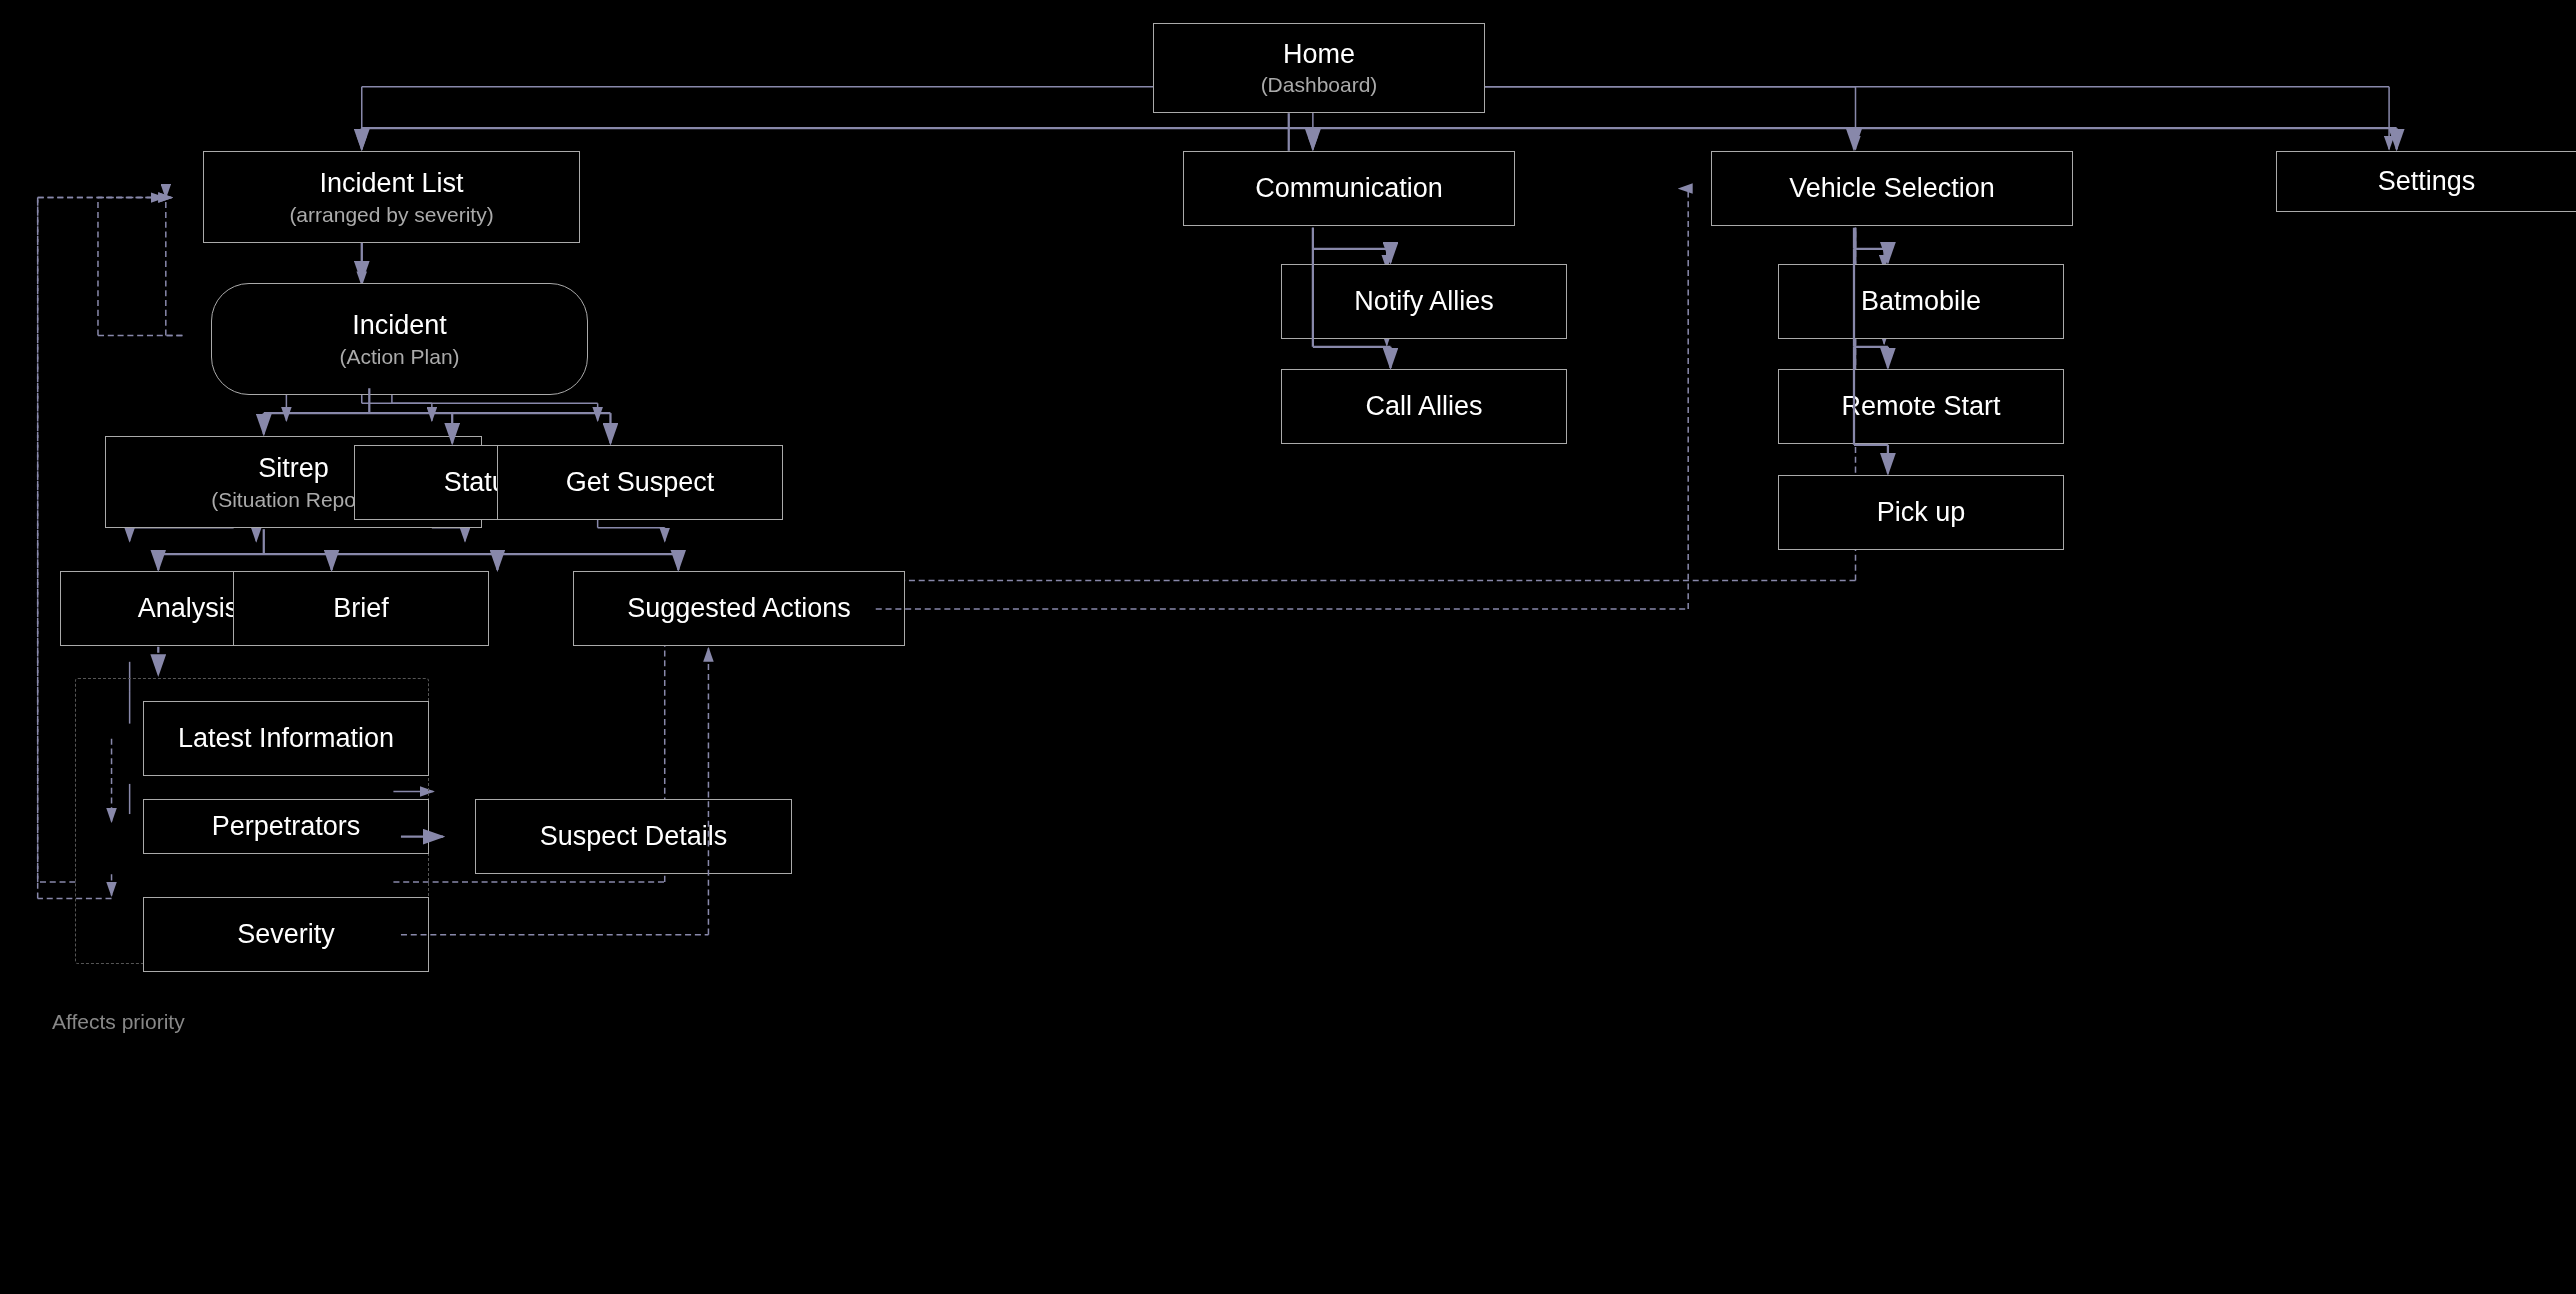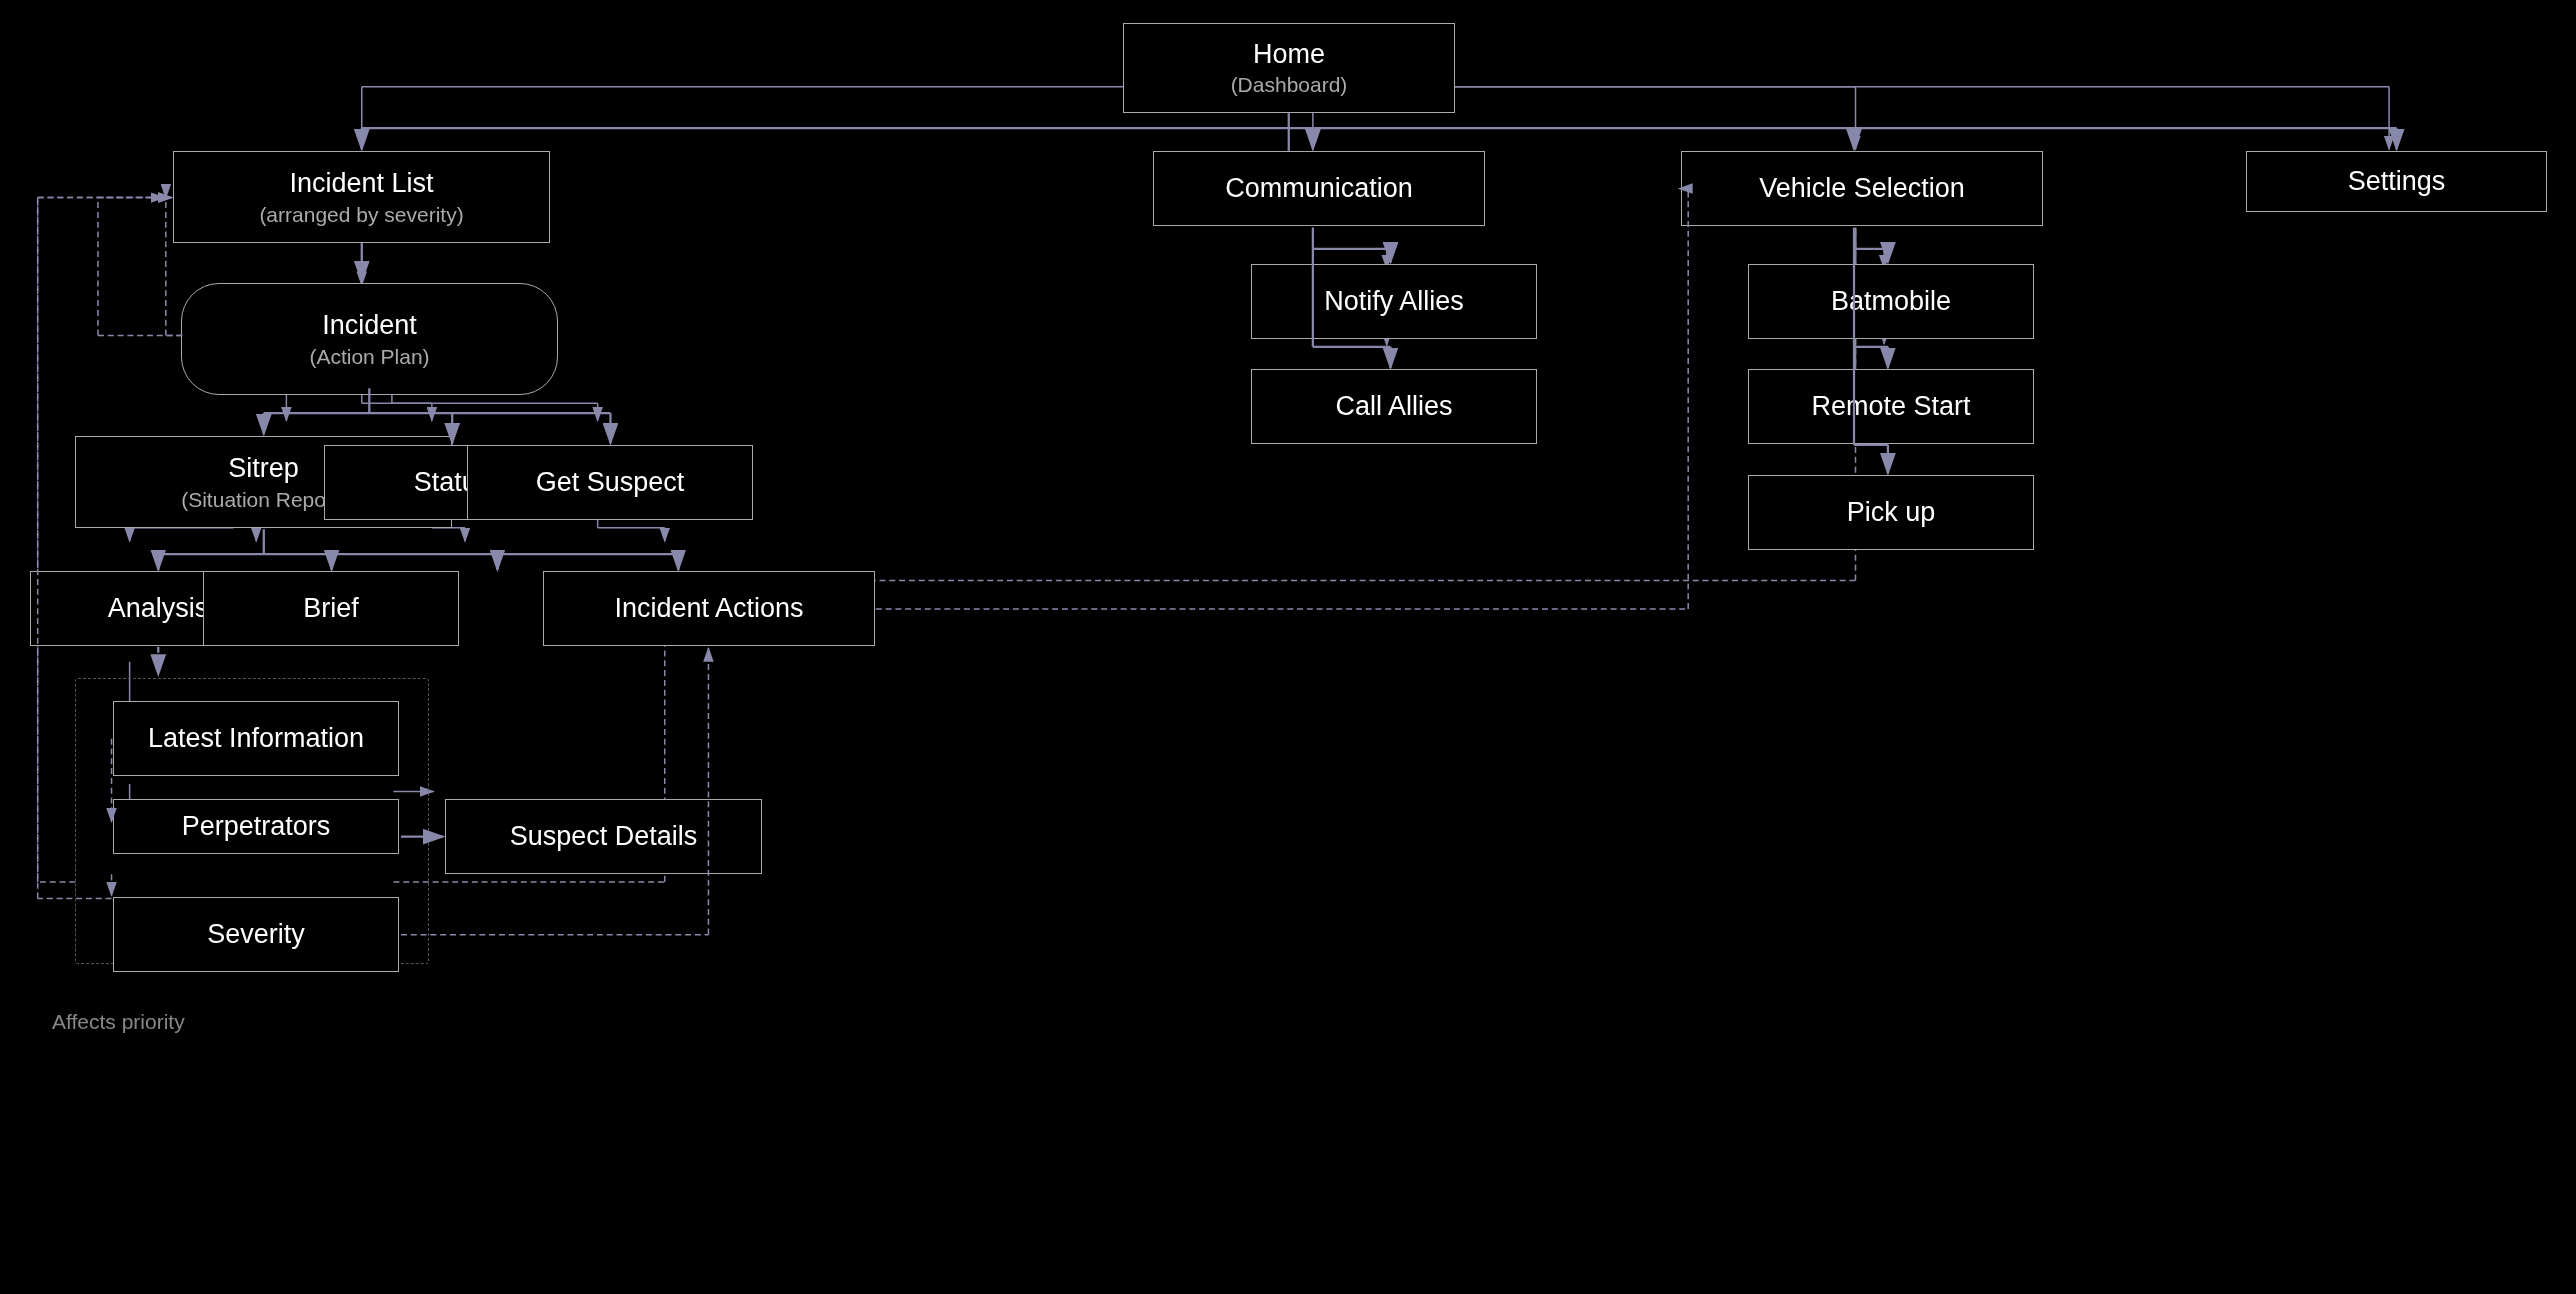--- a/index.html
+++ b/index.html
@@ -32,20 +32,21 @@
       position: absolute;
       background: #000;
       border: 1.5px solid #aaa;
       color: #fff;
       display: flex;
       flex-direction: column;
       align-items: center;
       justify-content: center;
       text-align: center;
       cursor: pointer;
+      margin-left: 30px;
     }
 
     .node-title {
       font-size: 27px;
       font-weight: 400;
       line-height: 1.2;
     }
 
     .node-subtitle {
       font-size: 21px;
@@ -239,21 +240,21 @@
   <div class="node node-rect" style="left:30px; top:571px; width:256px; height:75px;">
     <span class="node-title">Analysis</span>
   </div>
 
   <div class="node node-rect" style="left:203px; top:571px; width:256px; height:75px;">
     <span class="node-title">Brief</span>
   </div>
 
 
   <div class="node node-rect" style="left:543px; top:571px; width:332px; height:75px;">
-    <span class="node-title">Incident Actions</span>
+    <span class="node-title">Suggested Actions</span>
   </div>
 
   <div class="dashed-group" style="left:75px; top:678px; width:354px; height:286px;">
   </div>
 
   <div class="node node-rect" style="left:113px; top:701px; width:286px; height:75px;">
     <span class="node-title">Latest Information</span>
   </div>
 
   <div class="node node-rect" style="left:113px; top:799px; width:286px; height:55px;">

